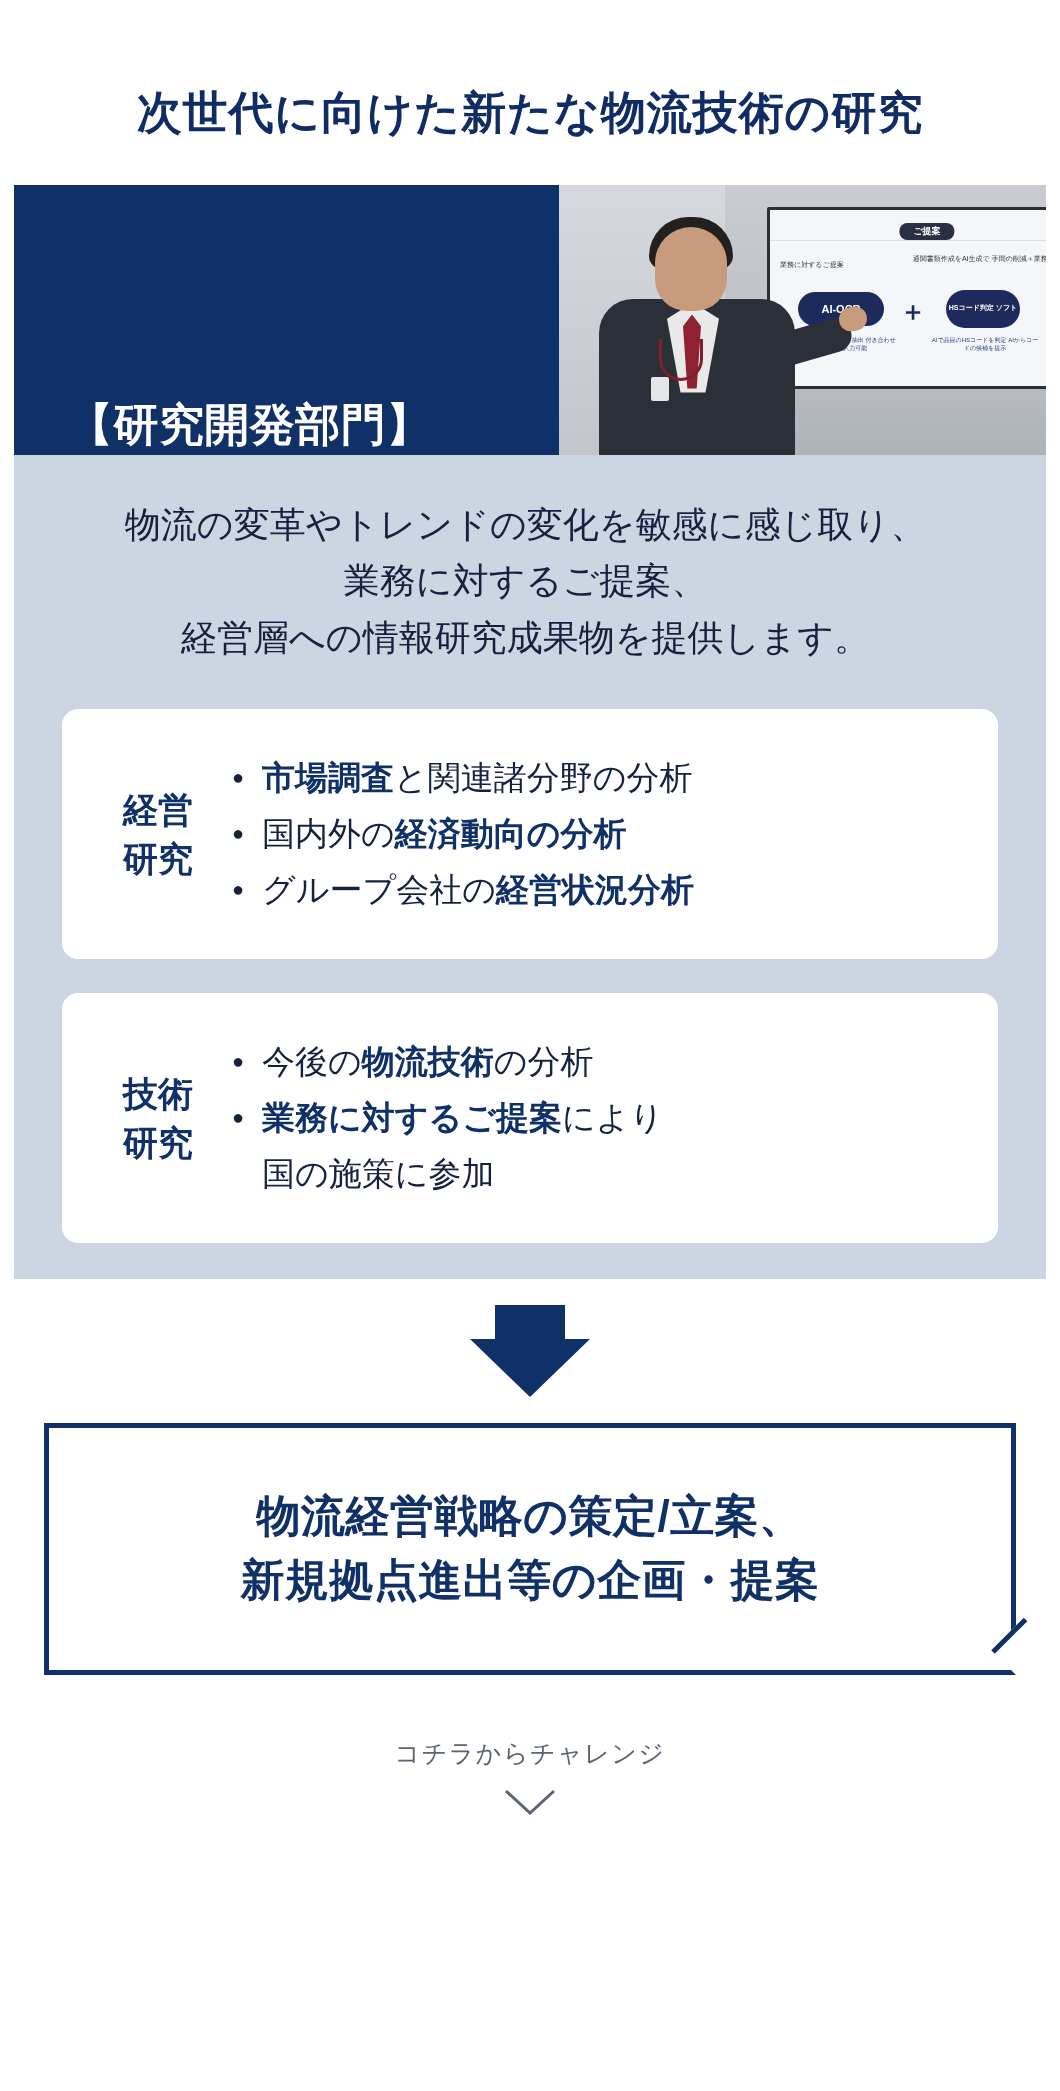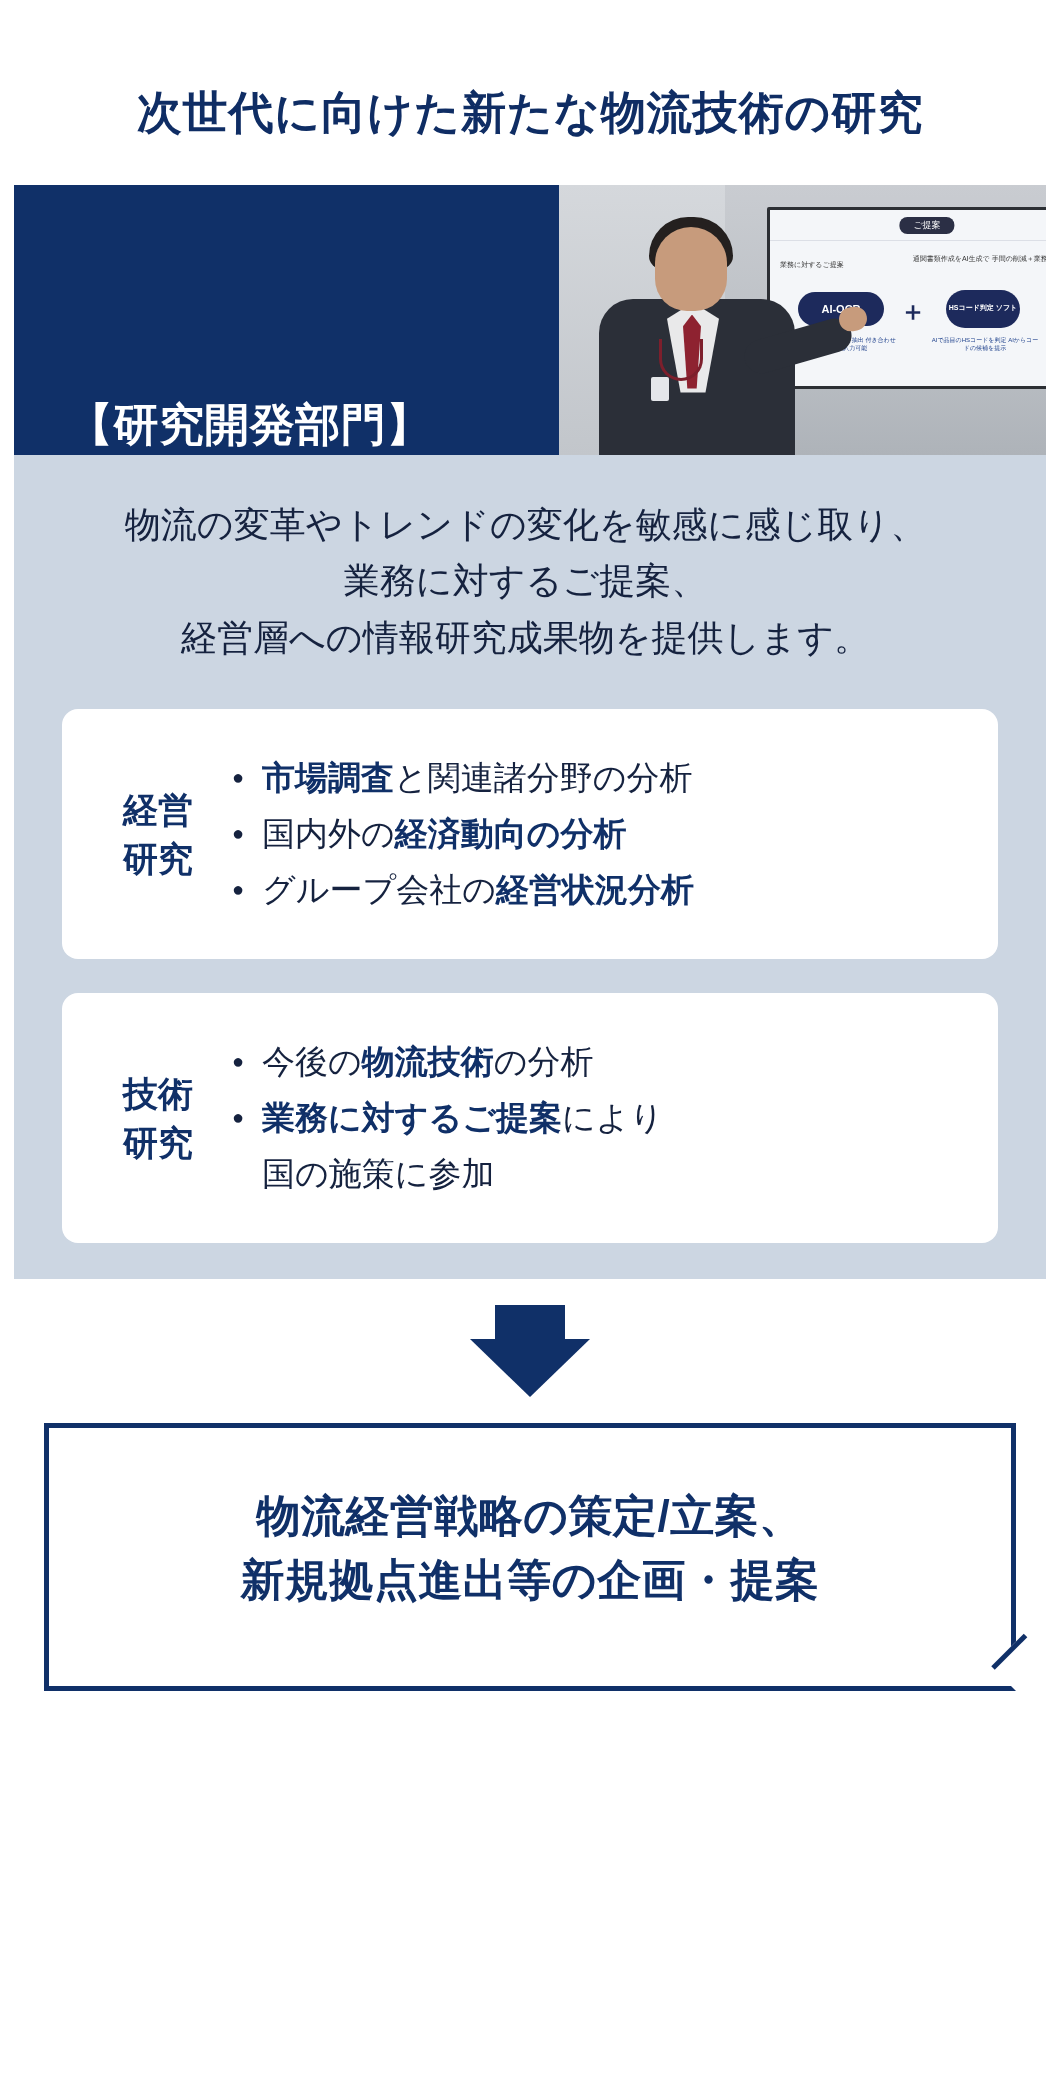--- a/index.html
+++ b/index.html
@@ -75,23 +75,23 @@
   }
   .photo .screen {
     position: absolute;
     left: 208px; top: 22px; width: 320px; height: 182px;
     background: #f4f6f9;
     border: 3px solid #2c2f34;
     border-radius: 2px;
     overflow: hidden;
   }
   .photo .screen .s-title {
-    position: absolute; left: 50%; top: 7px; transform: translateX(-50%);
+    position: absolute; left: 50%; top: 13px; transform: translateX(-50%);
     background: #2b2f45; color: #fff; font-size: 9px;
-    padding: 2px 14px; border-radius: 8px; white-space: nowrap;
+    padding: 2px 14px; border-radius: 8px; white-space: nowrap; font-weight: bold;
   }
   .photo .screen .s-line {
     position: absolute; left: 10px; top: 50px; font-size: 7px; color: #333;
     white-space: nowrap;
   }
   .photo .screen .s-line2 {
     position: absolute; right: 8px; top: 44px; font-size: 7px; color: #333;
     text-align: right; line-height: 1.4; white-space: nowrap;
   }
   .photo .screen .badge-ocr {
@@ -231,21 +231,21 @@
   }
   .arrow-stem {
     width: 70px; height: 34px; background: #103068; margin: 0 auto;
   }
 
   
   .result-box {
     margin: 26px 44px 0 44px;
     border: 5px solid #103068;
     background: #ffffff;
-    padding: 56px 20px 74px 20px;
+    padding: 56px 20px 58px 20px;
     text-align: center;
     position: relative;
   }
   .result-box .rl {
     color: #103068;
     font-size: 44px;
     font-weight: bold;
     line-height: 1.45;
     letter-spacing: 0.01em;
   }
@@ -360,14 +360,22 @@
       <div class="arrow-stem"></div>
       <div class="arrow-down"></div>
     </div>
   </div>
 
   <div class="result-box">
     <div class="rl">物流経営戦略の策定/立案、</div>
     <div class="rl">新規拠点進出等の企画・提案</div>
   </div>
 
+  <div class="footer">
+    <div class="ft">コチラからチャレンジ</div>
+    <div class="chev">
+      <svg width="54" height="28" viewBox="0 0 54 28" aria-hidden="true">
+        <polyline points="3,3 27,25 51,3" fill="none" stroke="#5c6372" stroke-width="3"></polyline>
+      </svg>
+    </div>
+  </div>
 
 </div>
 
 </body></html>

